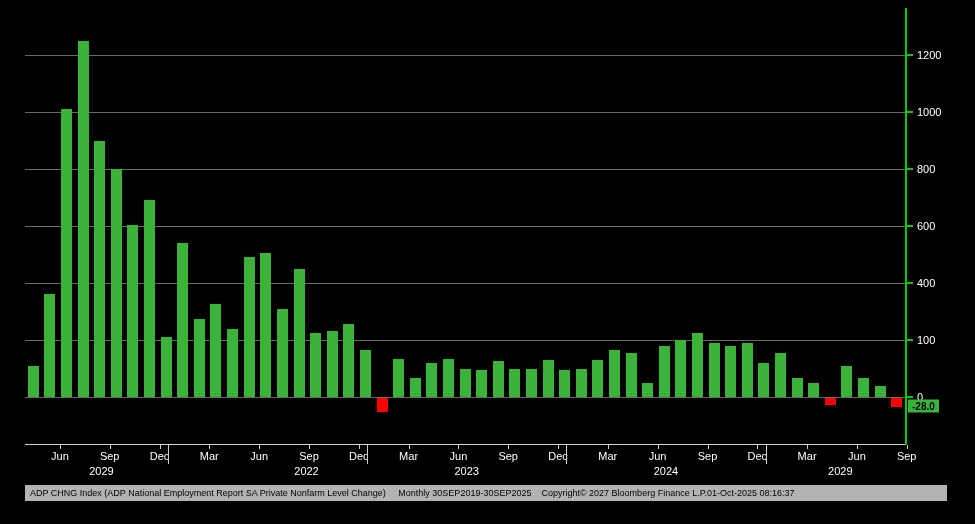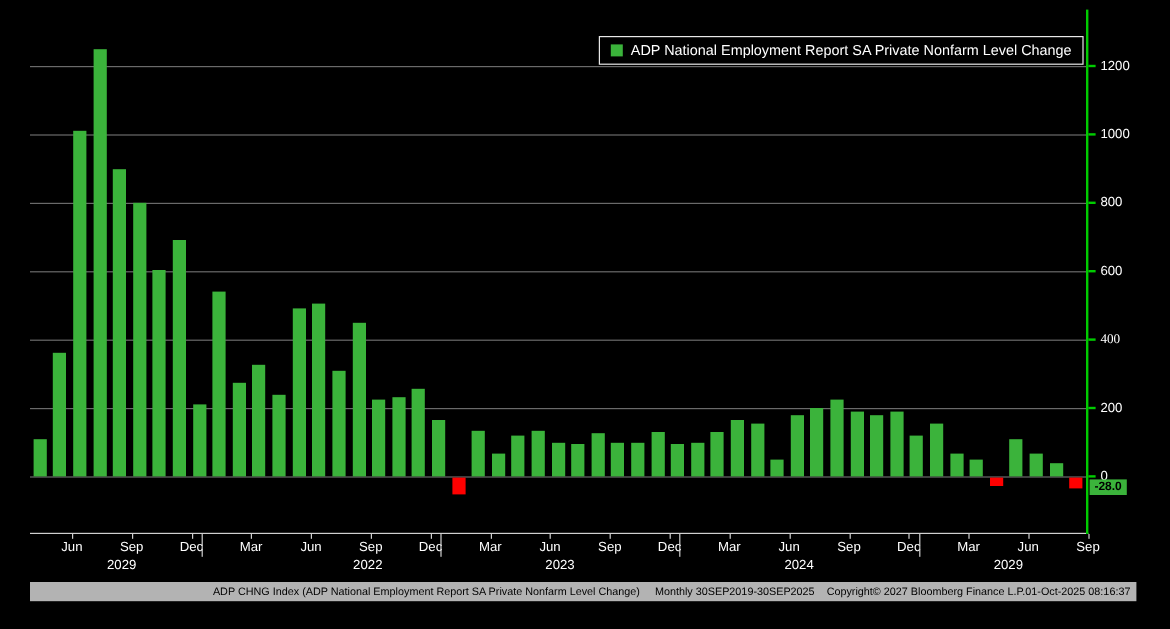--- a/index.html
+++ b/index.html
@@ -29,21 +29,21 @@
   .ytick{position:absolute;left:2px;width:6px;height:2px;background:var(--axis,#00cc00);}
   .ytick-label{position:absolute;left:12px;transform:translateY(-50%);}
   .last-value{
     position:absolute;left:3px;transform:translateY(-50%);
     background:var(--green,#3bb33b);color:#000;font-size:10px;font-weight:bold;
     padding:1px 4px;white-space:nowrap;z-index:6;
   }
   .footer{
     position:absolute;left:25px;top:485px;width:922px;height:16px;
     background:var(--footerbg,#b3b3b3);color:#000;font-size:9px;
-    display:flex;align-items:center;justify-content:flex-end;
+    display:flex;align-items:center;justify-content:flex-start;
     padding:0 5px;box-sizing:border-box;white-space:nowrap;
   }
   .fgroup span{margin-right:10px;}
 </style>
 </head>
 <body>
 
 <div class="screen">
 
   <div class="plot">
@@ -102,24 +102,20 @@
       <div class="bar pos" style="left: 750px; width: 11px; top: 345px; height: 44px;"></div>
       <div class="bar pos" style="left: 766.6px; width: 11px; top: 370px; height: 19px;"></div>
       <div class="bar pos" style="left: 783.2px; width: 11px; top: 375px; height: 14px;"></div>
       <div class="bar neg" style="left: 799.8px; width: 11px; top: 390px; height: 7px;"></div>
       <div class="bar pos" style="left: 816.4px; width: 11px; top: 358px; height: 31px;"></div>
       <div class="bar pos" style="left: 833px; width: 11px; top: 370px; height: 19px;"></div>
       <div class="bar pos" style="left: 849.6px; width: 11px; top: 378px; height: 11px;"></div>
       <div class="bar neg" style="left: 866.2px; width: 11px; top: 390px; height: 9px;"></div>
     </div>
 
-  <div class="legend">
-    <span class="swatch"></span>
-    <span class="legend-text">ADP National Employment Report SA Private Nonfarm Level Change</span>
-  </div>
 
   <div class="axis-x-line"></div>
 
   <div class="xaxis">
       <div class="xtick" style="left: 24.9px;"></div>
       <div class="xlabel" style="left: 24.9px;">Jun</div>
       <div class="xtick" style="left: 74.7px;"></div>
       <div class="xlabel" style="left: 74.7px;">Sep</div>
       <div class="xtick" style="left: 124.5px;"></div>
       <div class="xlabel" style="left: 124.5px;">Dec</div>
@@ -163,23 +159,23 @@
       <div class="xlabel year-label" style="left: 630.9px;">2024</div>
       <div class="xlabel year-label" style="left: 805.3px;">2029</div>
     </div>
 
   <div class="yaxis">
     <div class="yaxis-line"></div>
     <div class="last-value" style="top: 398.1px;">-28.0</div>
   <div class="ytick" style="top: 388px;"></div>
       <div class="ytick-label" style="top: 389px;">0</div>
       <div class="ytick" style="top: 331px;"></div>
-      <div class="ytick-label" style="top: 332px;">200</div>
+      <div class="ytick-label" style="top: 332px;">100</div>
       <div class="ytick" style="top: 274px;"></div>
-      <div class="ytick-label" style="top: 275px; font-family: Liberation Serif, serif;">400</div>
+      <div class="ytick-label" style="top: 275px;">400</div>
       <div class="ytick" style="top: 217px;"></div>
       <div class="ytick-label" style="top: 218px;">600</div>
       <div class="ytick" style="top: 160px;"></div>
       <div class="ytick-label" style="top: 161px;">800</div>
       <div class="ytick" style="top: 103px;"></div>
       <div class="ytick-label" style="top: 104px;">1000</div>
       <div class="ytick" style="top: 46px;"></div>
       <div class="ytick-label" style="top: 47px;">1200</div>
     </div>
 

